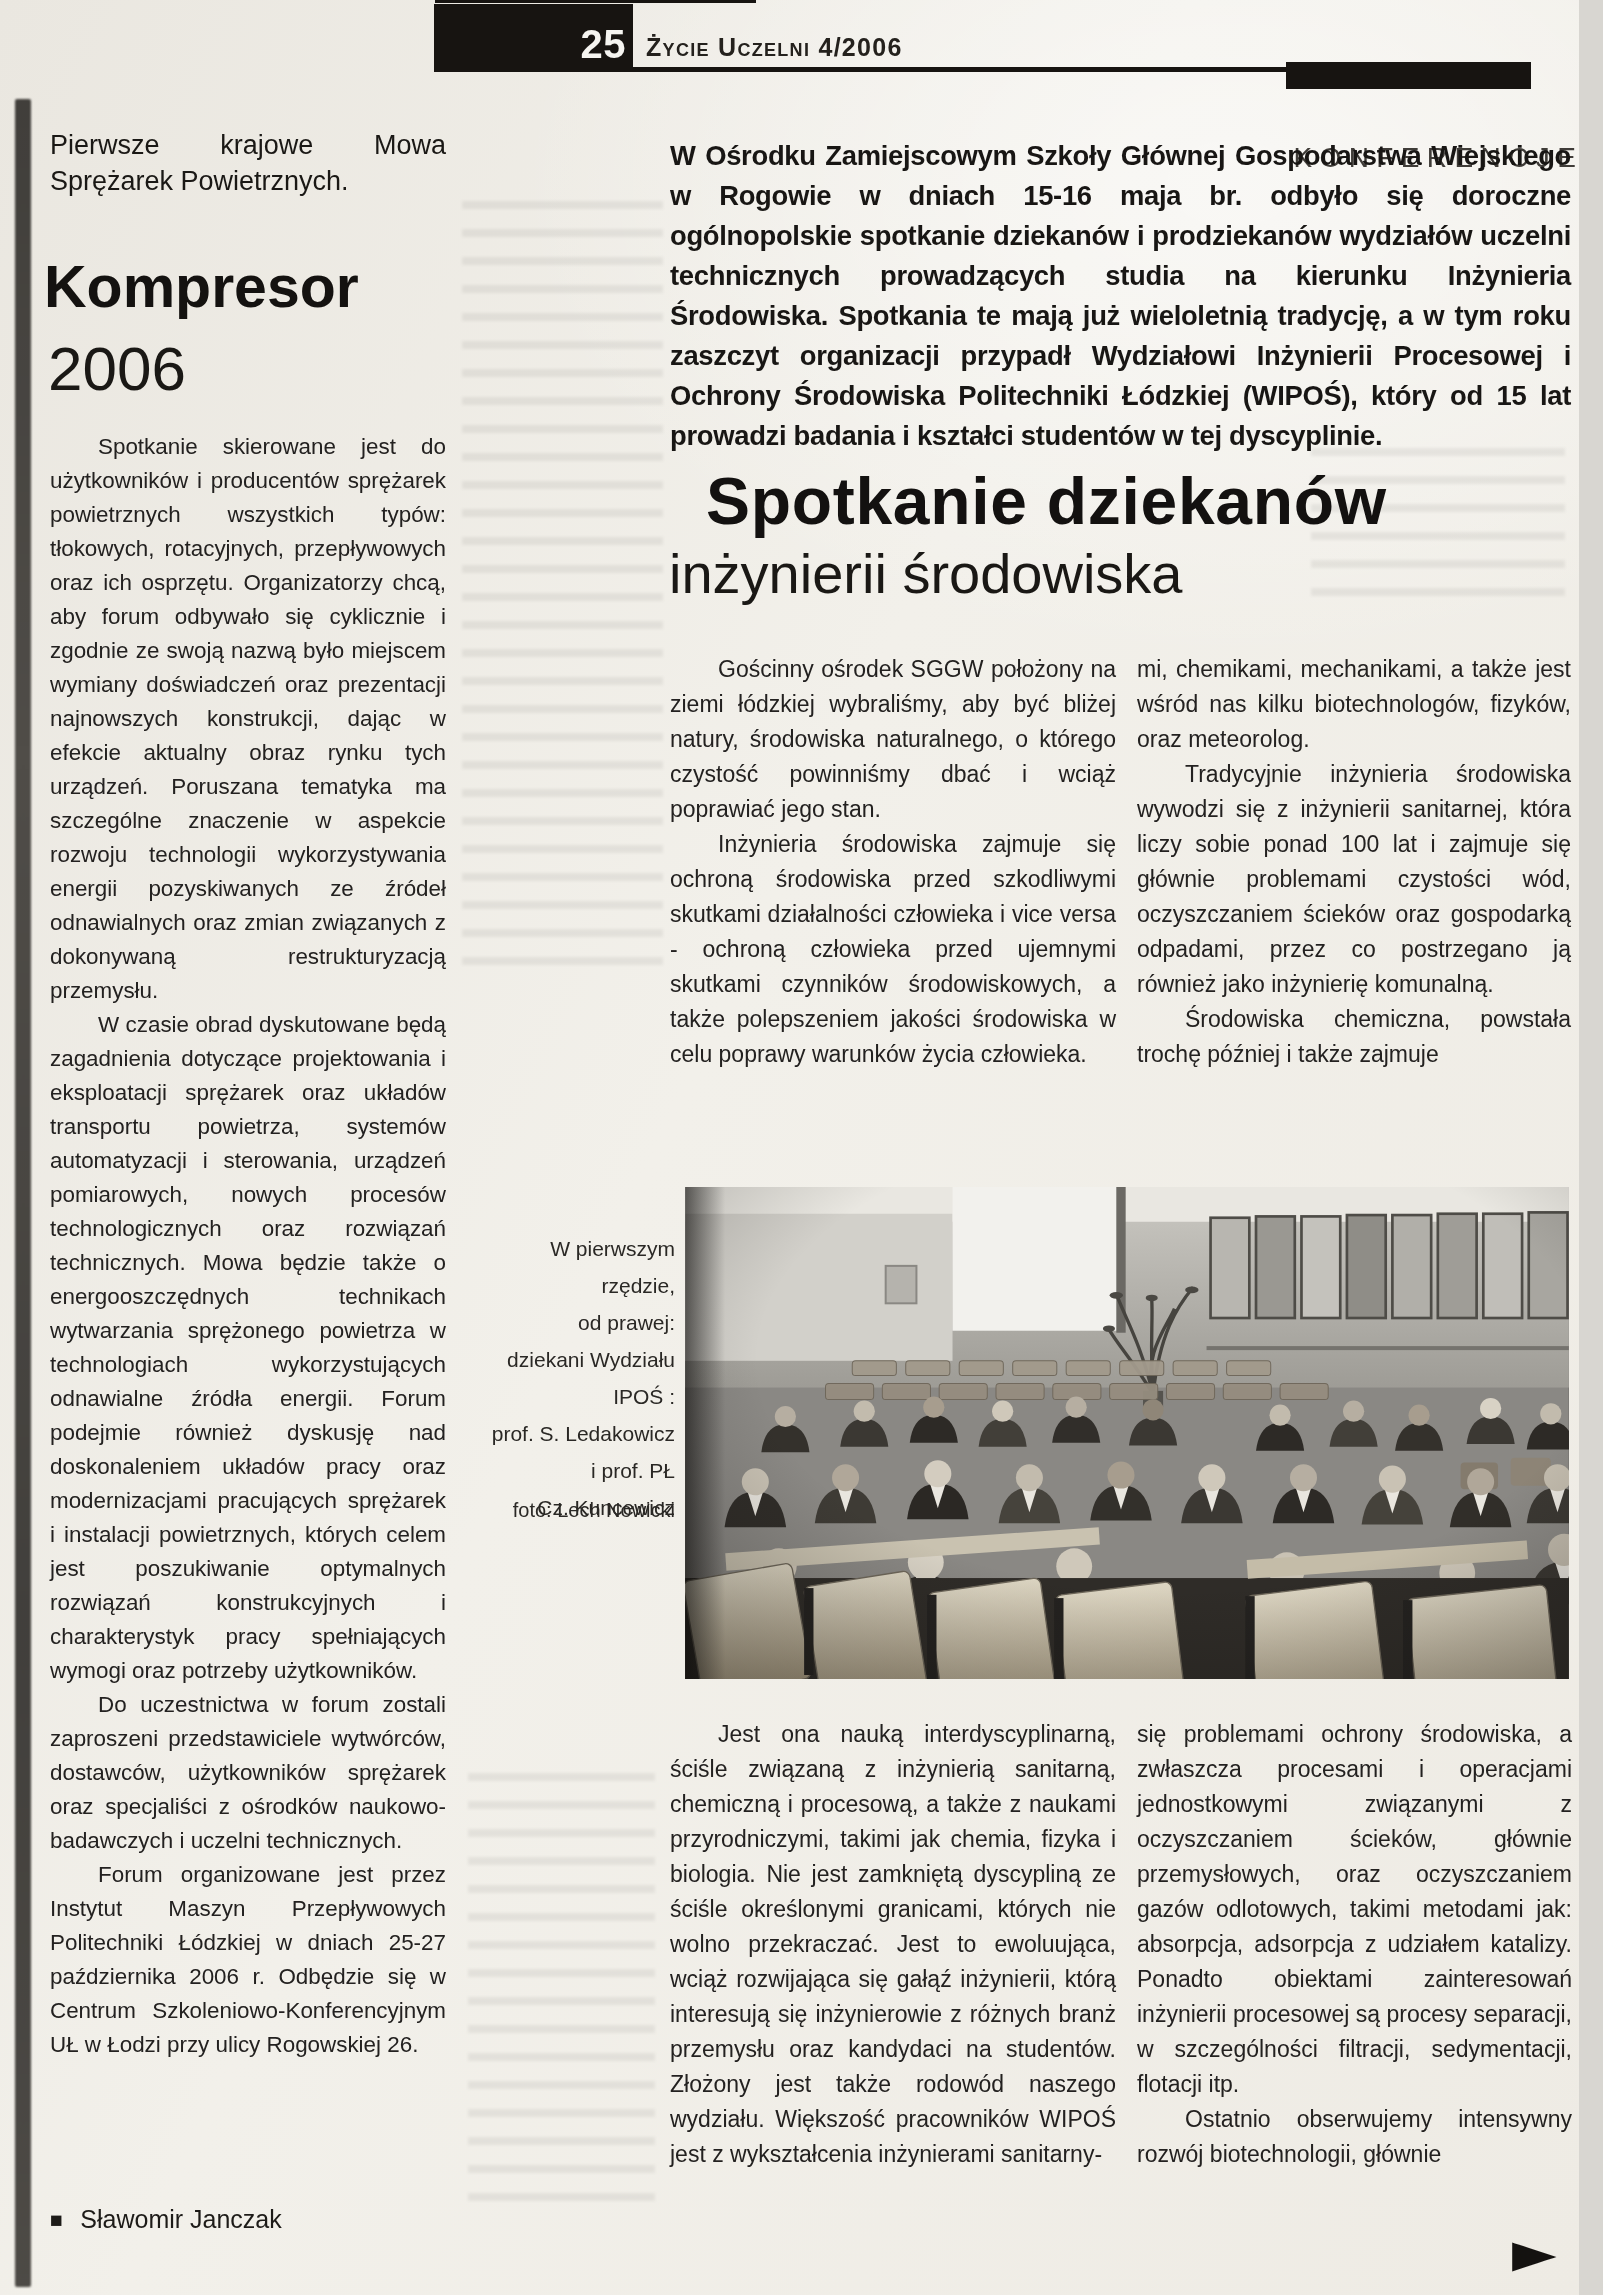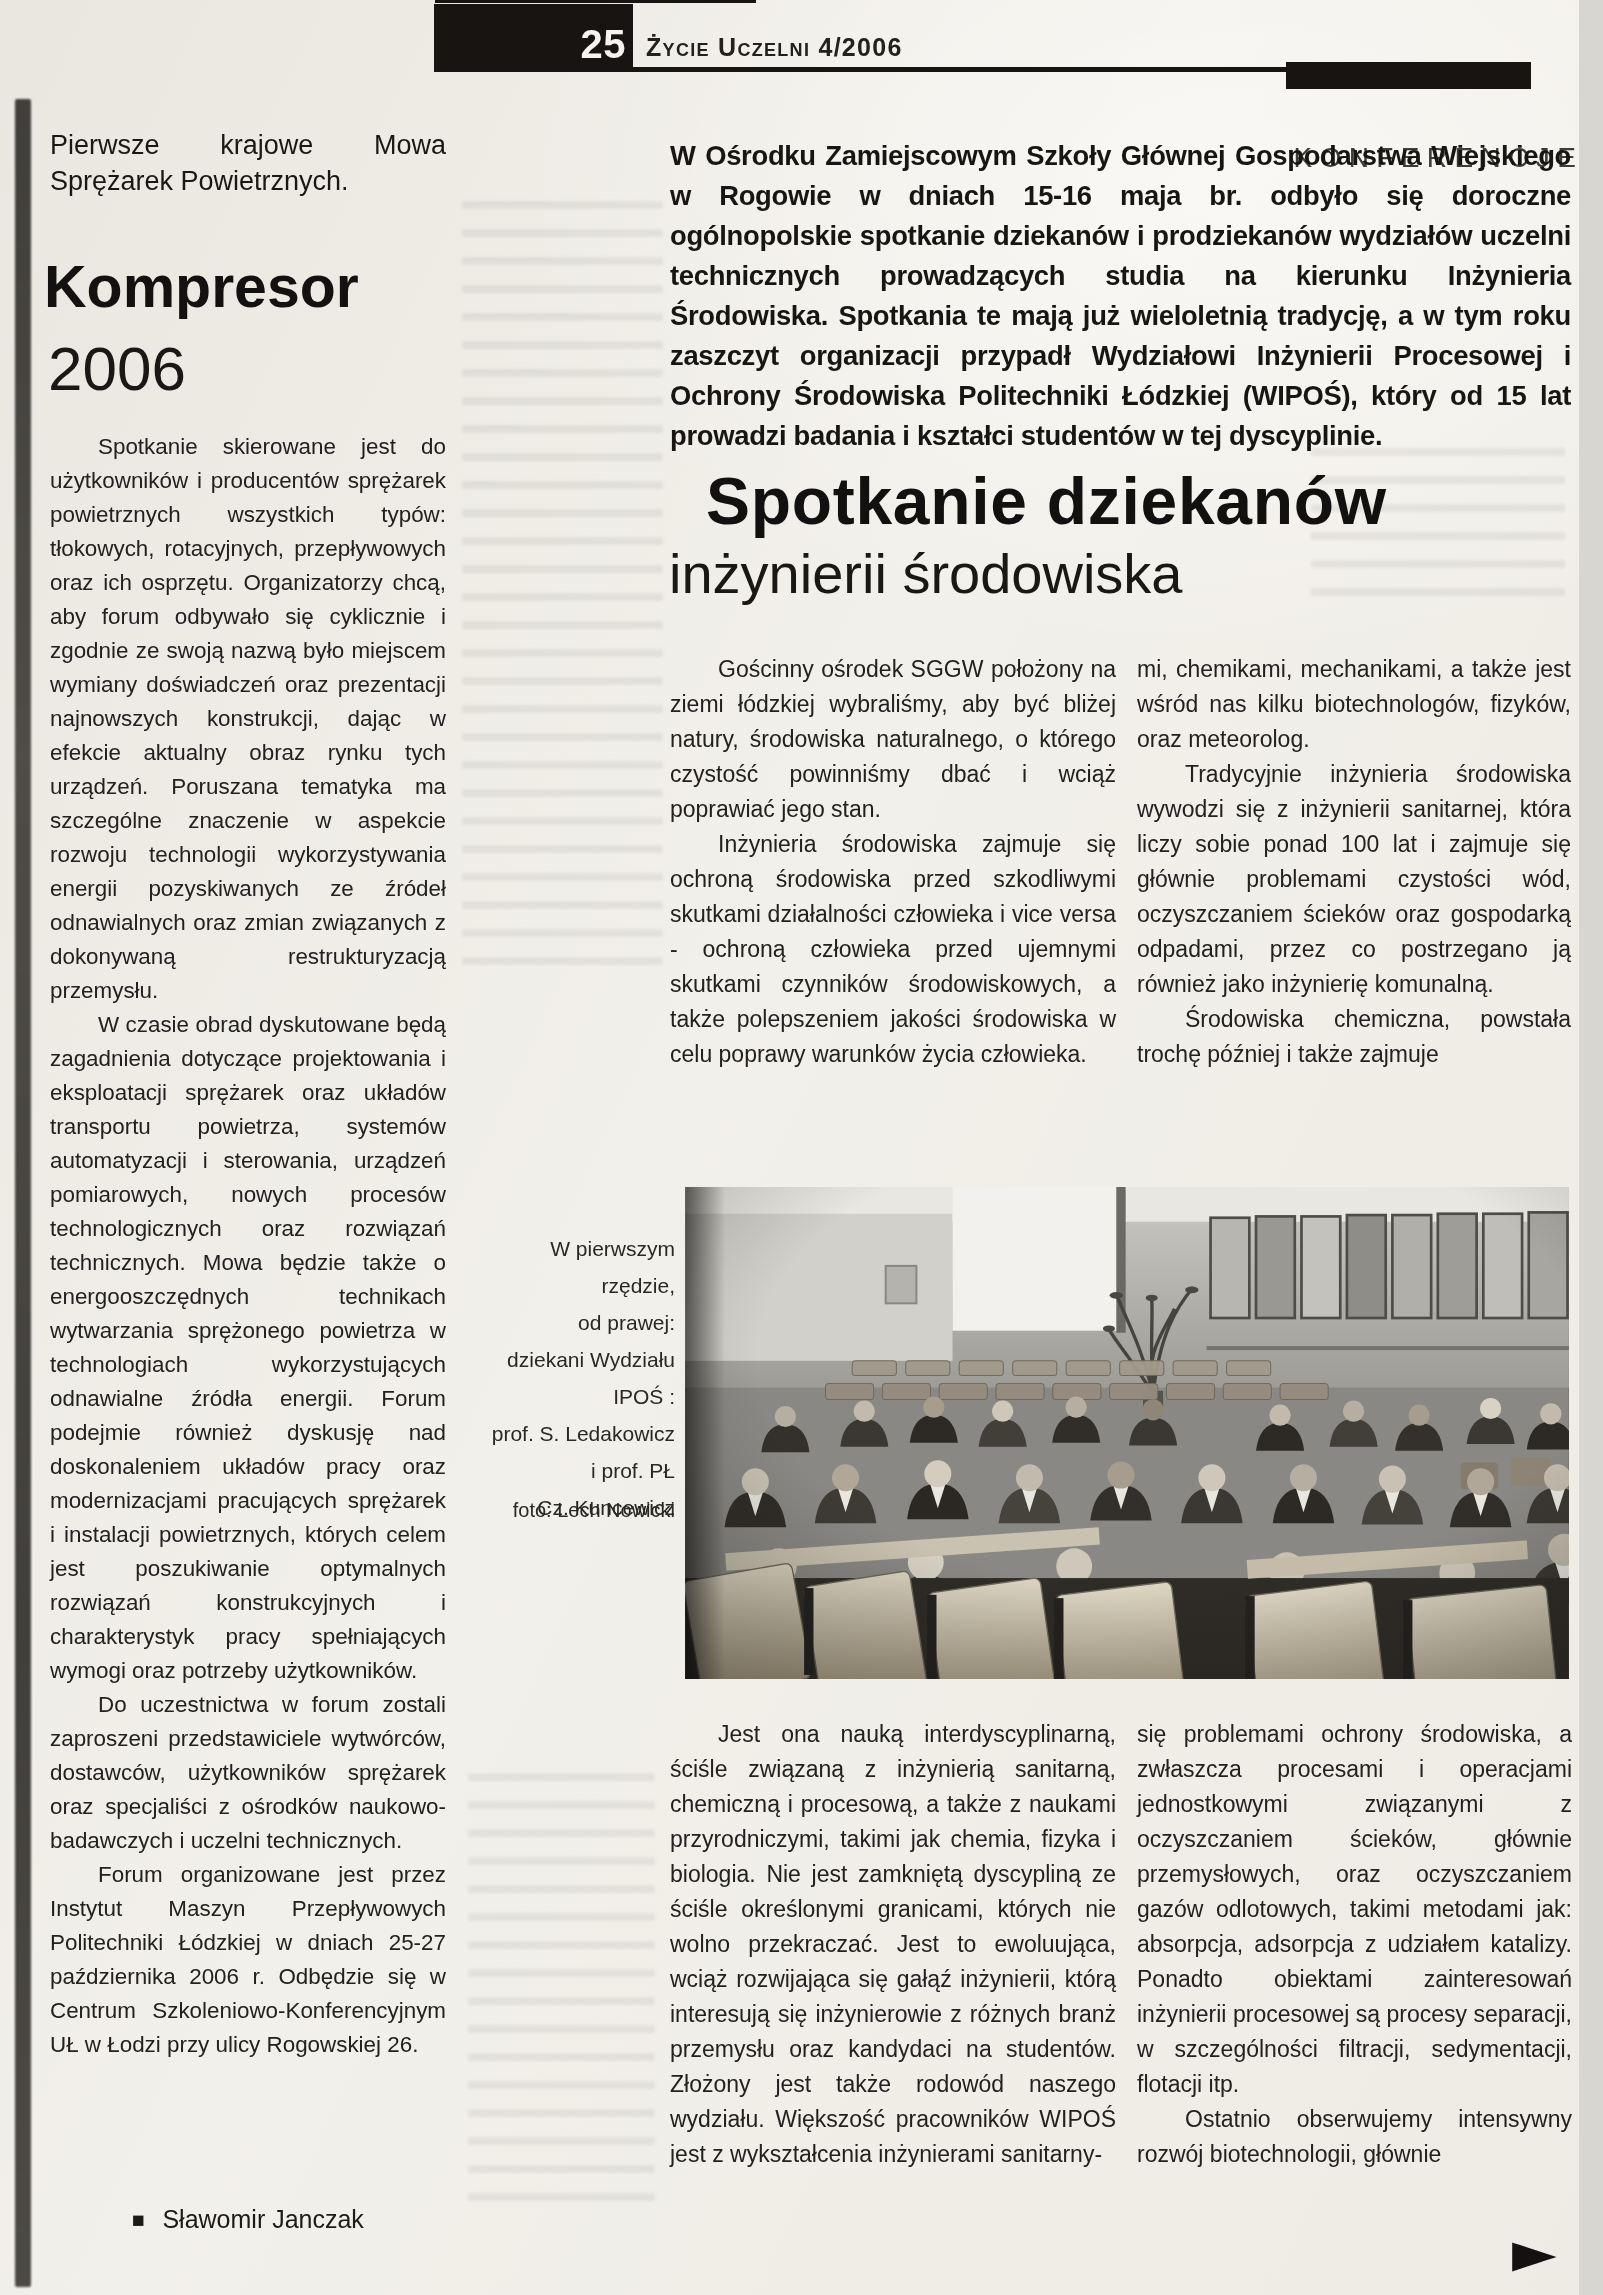--- a/index.html
+++ b/index.html
@@ -23,21 +23,21 @@
   .left-strip{left:14.7px;top:99px;width:16px;height:2188px;border-radius:2px;opacity:.82;filter:blur(1px);
     background:linear-gradient(180deg,#1c1a17,#2e2b27 30%,#1c1a17 70%,#2a2723);}
   .ghost{opacity:.09;filter:blur(1.7px);
     background:repeating-linear-gradient(180deg,transparent 0 20px,#5a5854 20px 28px);}
   
   .kicker{left:50px;top:127px;width:396px;font-size:27px;line-height:1.35;font-weight:400;color:#1a1815;text-align:justify;}
   .title1{left:44px;top:253px;font-size:59px;font-weight:700;color:#141210;letter-spacing:0;}
   .title2{left:48px;top:333px;font-size:62px;font-weight:400;color:#1a1815;}
   .lc-body{left:50px;top:430px;width:396px;font-size:22.4px;line-height:34px;text-align:justify;color:#232120;}
   .lc-body p{margin:0;text-indent:48px;}
-  .author-row{left:50px;top:2205px;width:396px;text-align:center;font-size:25px;color:#1d1b18;}
+  .author-row{left:50px;top:2205px;width:396px;text-align:left;font-size:25px;color:#1d1b18;}
   .author-row .bullet{font-size:21.4px;margin-right:17.4px;vertical-align:1.3px;}
   
   .lead{left:670px;top:136px;width:901px;font-size:27.4px;line-height:40px;font-weight:700;
         text-align:justify;color:#181614;letter-spacing:-0.3px;}
   .h1{left:666px;top:463px;font-size:66px;font-weight:700;color:#131110;letter-spacing:0.7px;margin-left:40px;}
   .h2{left:669px;top:541px;font-size:56px;font-weight:400;color:#1a1815;}
   .col{font-size:23px;line-height:35px;text-align:justify;color:#232120;}
   .col p{margin:0;text-indent:48px;}
   .col p.noindent{text-indent:0;}
   .col-mid-top{left:670px;top:652px;width:446px;}

